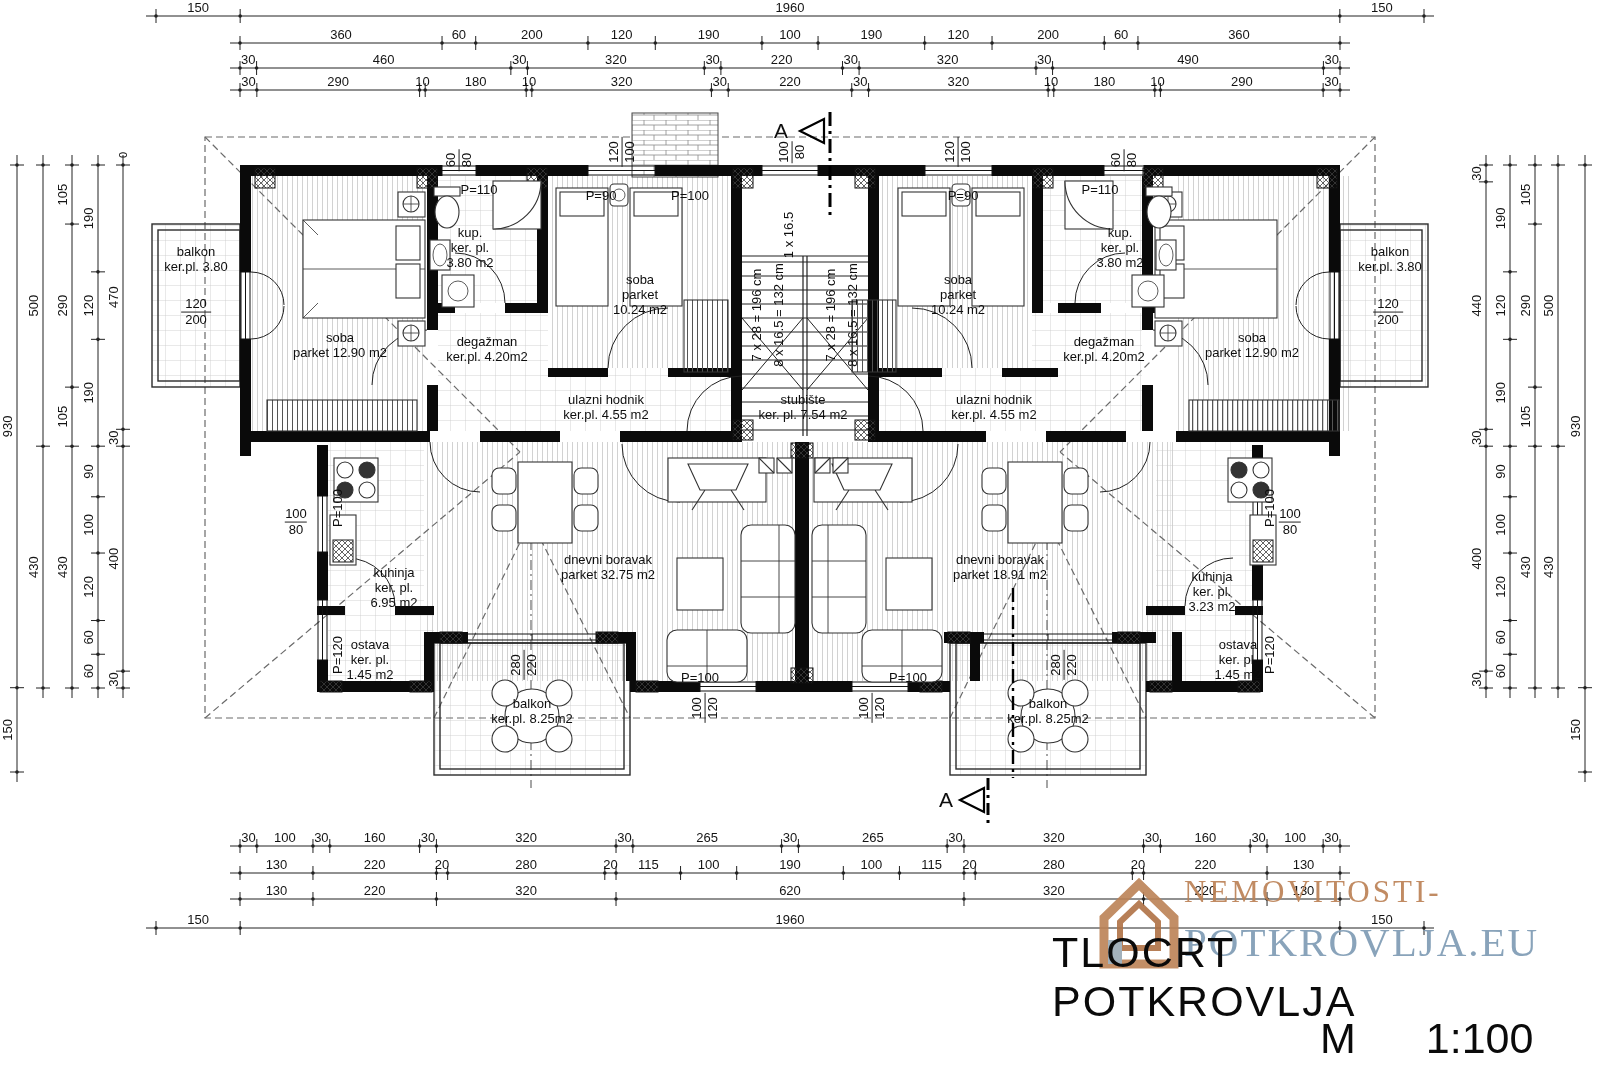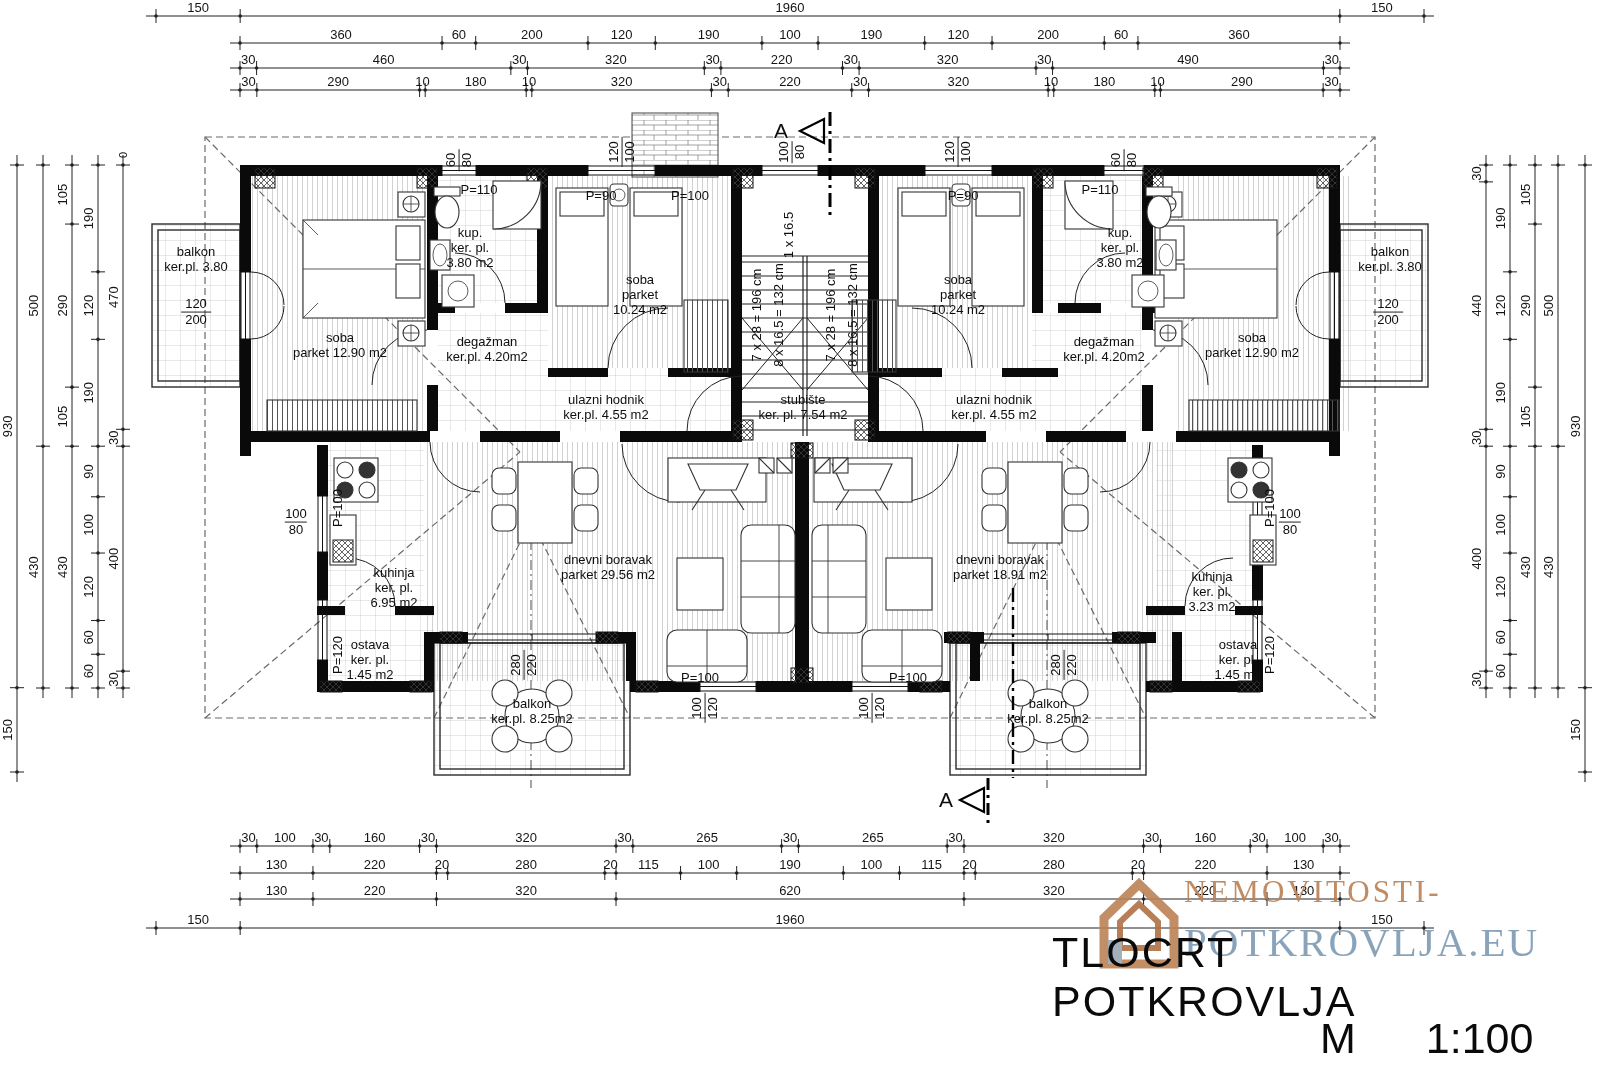--- a/index.html
+++ b/index.html
@@ -899,21 +899,21 @@
         <span class="ln ln2">ker. pl.</span>
         <span class="ln ln3">6.95 m2</span>
       </div>
       <div class="label " style="left: 370px; top: 660px;">
         <span class="ln ln1">ostava</span>
         <span class="ln ln2">ker. pl.</span>
         <span class="ln ln3">1.45 m2</span>
       </div>
       <div class="label " style="left: 608px; top: 568px;">
         <span class="ln ln1">dnevni boravak</span>
-        <span class="ln ln2">parket 29.56 m2</span>
+        <span class="ln ln2">parket 32.75 m2</span>
       </div>
       <div class="label " style="left: 532px; top: 712px;">
         <span class="ln ln1">balkon</span>
         <span class="ln ln2">ker.pl. 8.25m2</span>
       </div>
       <div class="label " style="left: 1000px; top: 568px;">
         <span class="ln ln1">dnevni boravak</span>
         <span class="ln ln2">parket 18.91 m2</span>
       </div>
       <div class="label " style="left: 1212px; top: 592px;">

